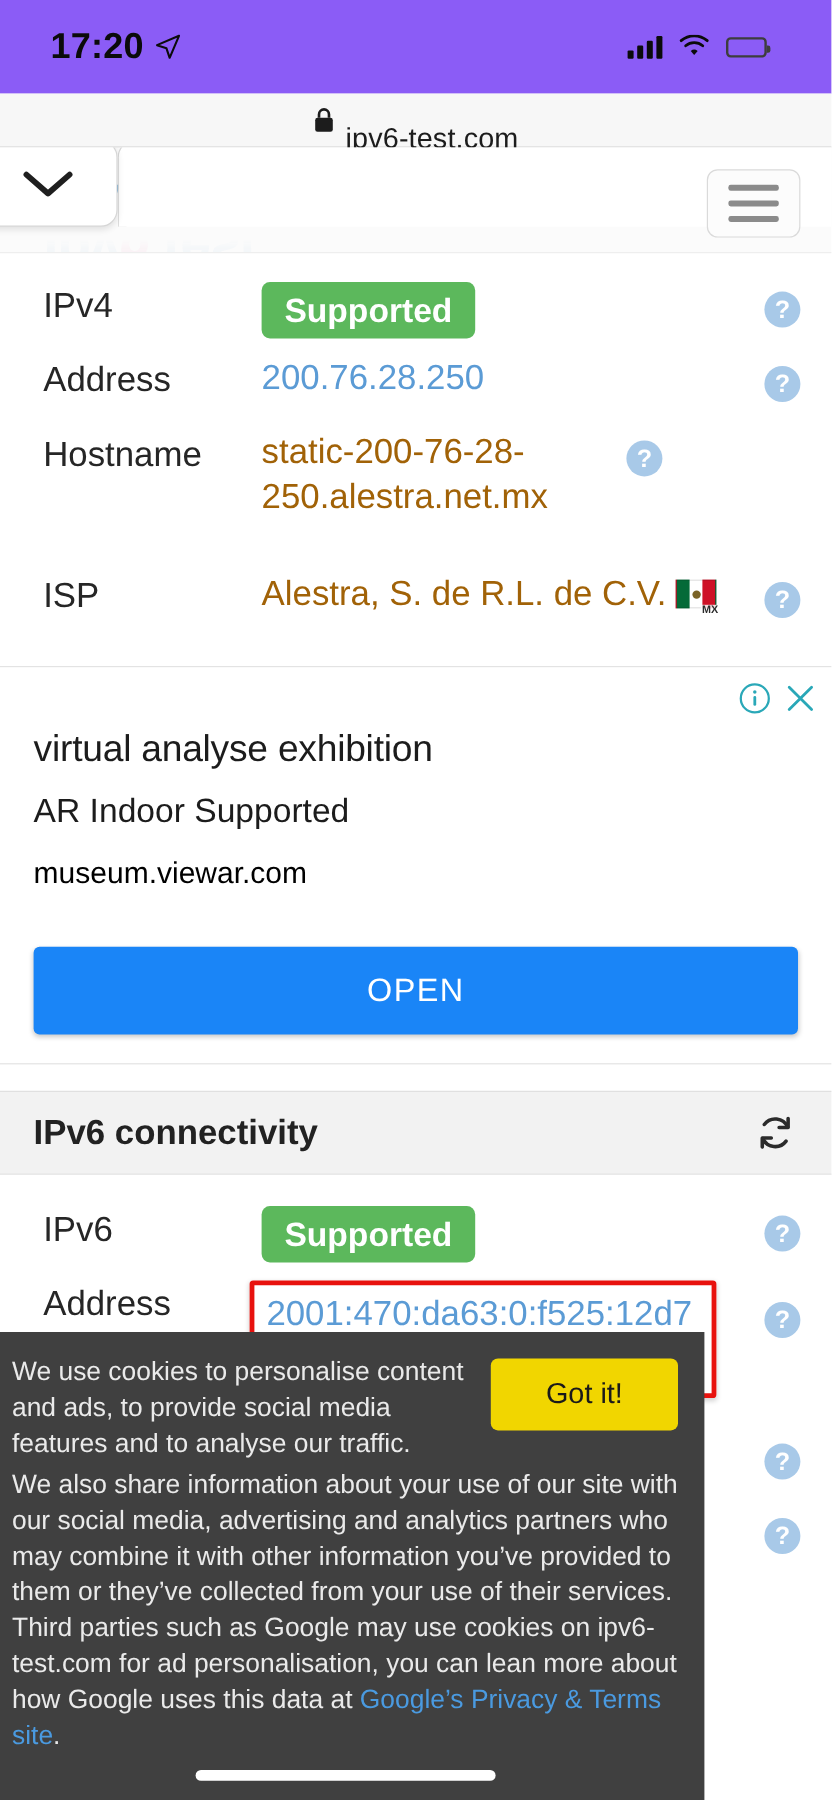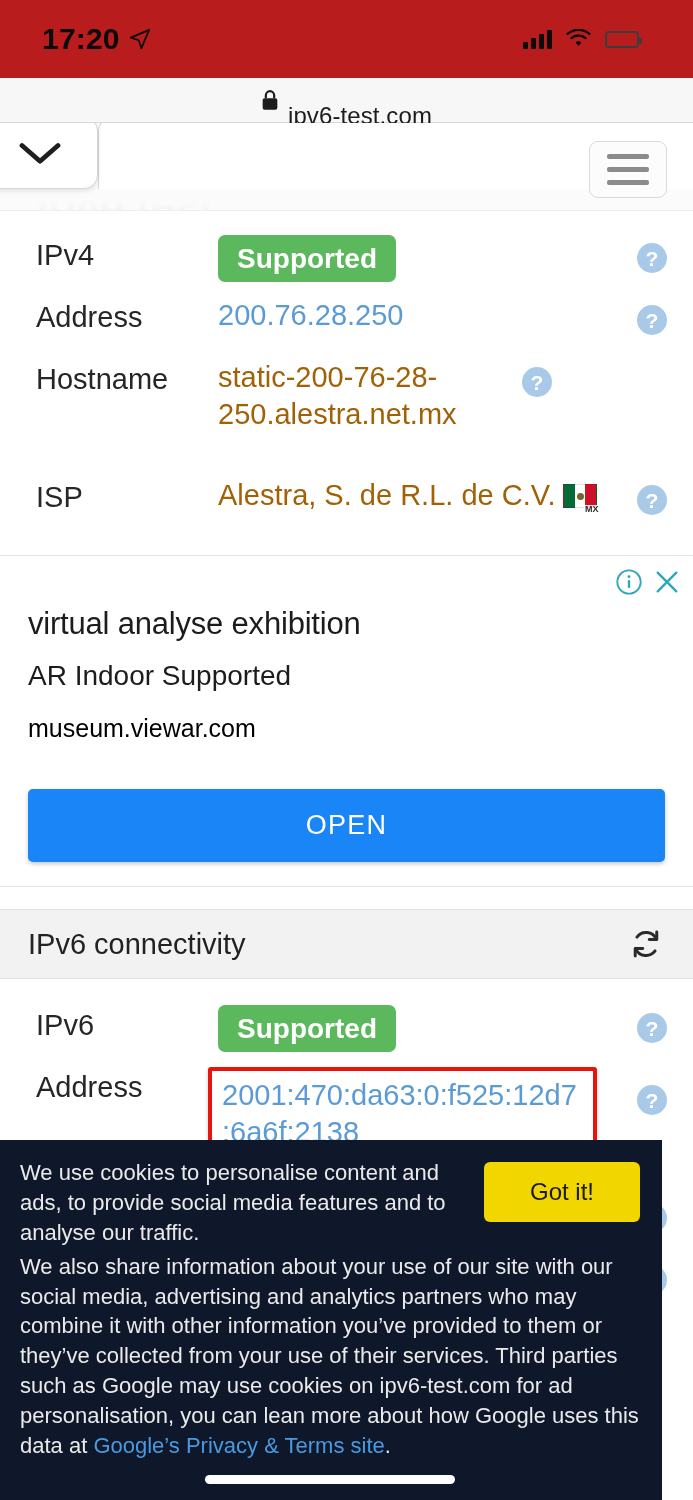--- a/index.html
+++ b/index.html
@@ -6,21 +6,21 @@
   html, body {
     width: 693px; height: 1500px;
     font-family: "Liberation Sans", sans-serif;
     background: #ffffff;
     overflow: hidden;
   }
   .phone { position: relative; width: 693px; height: 1500px; background: #fff; }
 
   
   .statusbar {
-    height: 78px; background: #b91c1c;
+    height: 78px; background: #8b5cf6;
     display: flex; align-items: center; justify-content: space-between;
     padding: 0 54px 0 42px;
   }
   .sb-time { font-size: 30px; font-weight: 700; color: #0b0b0b; letter-spacing: .2px; }
   .sb-left { display: flex; align-items: center; gap: 9px; }
   .loc-arrow { display: block; }
   .sb-right { display: flex; align-items: center; gap: 13px; }
   .bars { display: flex; align-items: flex-end; gap: 3px; height: 20px; }
   .bars i { width: 5px; background: #0b0b0b; border-radius: 1px; display: block; }
   .bars i:nth-child(1){height:7px}.bars i:nth-child(2){height:11px}
@@ -127,28 +127,28 @@
     display: block; width: 100%; margin-top: 46px; background: #1a85f7;
     color: #ffffff; font-size: 27px; letter-spacing: 1.2px;
     text-align: center; padding: 21px 0; border: none; border-radius: 5px;
     box-shadow: 0 2px 4px rgba(0,0,0,.22);
   }
 
   
   .sec-head {
     background: #f2f2f2; border-top: 1px solid #e0e0e0; border-bottom: 1px solid #e0e0e0;
     height: 70px; display: flex; align-items: center; justify-content: space-between;
-    padding: 0 30px 0 28px; margin-top: 22px;
+    padding: 0 30px 0 28px; margin-top: 22px; font-weight: bold;
   }
   .sec-title { font-size: 29px; color: #222; }
 
   
   .cookie {
-    position: absolute; left: 0; bottom: 0; width: 662px;
-    background: #0f172a; color: #eaeaea; padding: 18px 22px 10px 20px;
+    position: absolute; left: 0; bottom: 0; width: 587px;
+    background: #404040; color: #eaeaea; padding: 18px 22px 10px 10px;
   }
   .cookie-top { display: flex; align-items: flex-start; gap: 16px; }
   .cookie-text { font-size: 22px; line-height: 1.36; flex: 1; }
   .cookie-link { color: #4a9ae0; }
   .cookie-btn {
     background: #f1d600; color: #1a1a1a; border: none; border-radius: 6px;
     font-size: 24px; padding: 16px 46px; flex-shrink: 0; margin-top: 4px;
   }
   .home-indicator {
     width: 250px; height: 9px; background: #ffffff; border-radius: 5px;

